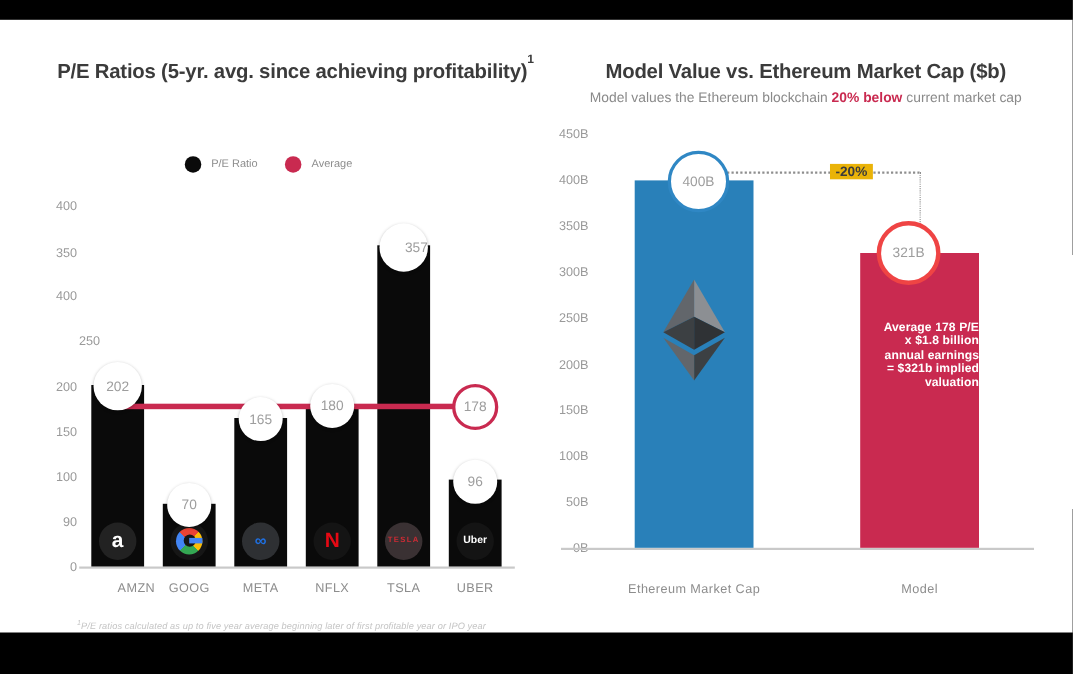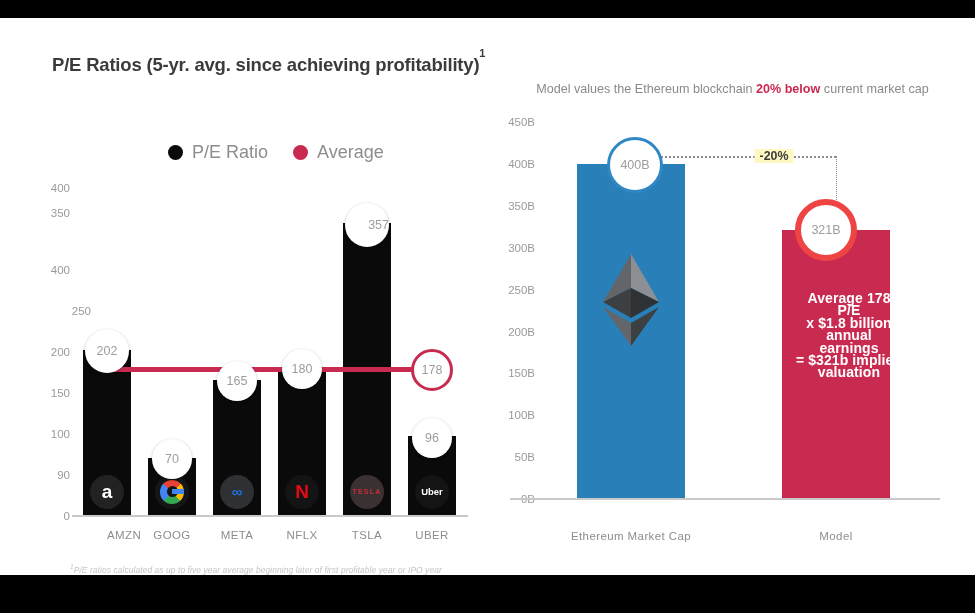--- a/index.html
+++ b/index.html
@@ -17,21 +17,21 @@
 
   .title-right{position:absolute;left:0;top:36px;width:485px;text-align:center;font-size:18.5px;font-weight:bold;color:#3b3b3b;letter-spacing:-0.2px;}
   .subtitle-right{position:absolute;left:0;top:64px;width:485px;text-align:center;font-size:12.6px;color:#8a8a8a;}
   .subtitle-right .hl{color:#c92a50;font-weight:bold;}
 
   
   .legend{position:absolute;left:168px;top:124px;display:flex;align-items:center;gap:9px;}
   .legend .dot{width:15px;height:15px;border-radius:50%;display:inline-block;}
   .legend .dot.black{background:#0a0a0a;}
   .legend .dot.crimson{background:#c92a50;}
-  .legend .lbl{font-size:18px;color:#8d8d8d;margin-right:16px;}
+  .legend .lbl{font-size:10px;color:#8d8d8d;margin-right:16px;}
 
   
   .plot{position:absolute;}
   .ytick{position:absolute;right:0;transform:translateY(-50%);font-size:11.5px;color:#9a9a9a;text-align:right;white-space:nowrap;}
   .axis-line{position:absolute;background:#c9c9c9;}
   .xlab{position:absolute;transform:translateX(-50%);font-size:11.5px;color:#8d8d8d;white-space:nowrap;letter-spacing:.4px;}
 
   
   .bar-black{position:absolute;background:#0a0a0a;bottom:0;}
   .logo{position:absolute;bottom:6px;left:50%;transform:translateX(-50%);
@@ -58,27 +58,27 @@
   .avg-line{position:absolute;height:5px;background:#c92a50;z-index:4;}
 
   .footnote{position:absolute;left:70px;top:545px;font-size:8.4px;color:#c4c4c4;
             font-style:italic;letter-spacing:.1px;white-space:nowrap;}
   .footnote sup{font-size:6.5px;}
 
   
   .bar-blue{position:absolute;background:#2980b9;bottom:0;}
   .bar-crimson{position:absolute;background:#c92a50;bottom:0;}
   .marker.blue{border:3px solid #2f87c4;box-shadow:none;}
-  .marker.crim{border:6px solid #ef4444;box-shadow:none;align-items:center;}
-  .bar-note{position:absolute;left:0;width:100%;text-align:center;color:#fff;
-            font-size:14px;font-weight:bold;line-height:12.4px;letter-spacing:.1px;padding-left:13px;}
+  .marker.crim{border:4px solid #ef4444;box-shadow:none;align-items:center;}
+  .bar-note{position:absolute;left:0;width:100%;text-align:right;color:#fff;
+            font-size:11px;font-weight:bold;line-height:12.4px;letter-spacing:.1px;}
   .dotline-h{position:absolute;height:0;border-top:2px dotted #8e8e8e;}
   .dotline-v{position:absolute;width:0;border-left:1.6px dotted #8e8e8e;}
   .delta-lbl{position:absolute;transform:translate(-50%,-50%);font-size:12.4px;
-             font-weight:bold;color:#3b3b3b;background:#fef9c3;padding:0 5px;z-index:5;}
+             font-weight:bold;color:#3b3b3b;background:#eab308;padding:0 5px;z-index:5;}
   .eth-logo{position:absolute;left:50%;transform:translateX(-50%);}
 </style>
 </head>
 <body>
 
 <div class="letterbox-top"></div>
 <div class="letterbox-bottom"></div>
 
 <div class="slide">
 
@@ -97,21 +97,21 @@
 
     <div class="plot" style="left:0;top:0;width:490px;height:557px;">
 
       <div class="ytick" style="top:498px;right:420px;">0</div>
       <div class="ytick" style="top:457px;right:420px;">90</div>
       <div class="ytick" style="top:416px;right:420px;">100</div>
       <div class="ytick" style="top:375px;right:420px;text-align:right;">150</div>
       <div class="ytick" style="top:334px;right:420px;">200</div>
       <div class="ytick" style="top:293px;right:399px;">250</div>
       <div class="ytick" style="top:252px;right:420px;">400</div>
-      <div class="ytick" style="top:195px;right:420px;margin-left:16px;">350</div>
+      <div class="ytick" style="top:213px;right:420px;margin-left:16px;">350</div>
       <div class="ytick" style="top:170px;right:420px;">400</div>
 
       <div class="axis-line" style="left:72px;top:497px;width:396px;height:2px;"></div>
 
       <div class="bar-black" style="left:83px;width:48px;height:165.5px;top:331.5px;">
         <div class="logo amzn">a</div>
       </div>
       <div class="bar-black" style="left:148px;width:48px;height:57.3px;top:439.7px;">
         <div class="logo goog">
           <span class="gbubble">
@@ -165,20 +165,21 @@
       <div class="xlab" style="left:432px;top:511px;">UBER</div>
     </div>
 
     <div class="footnote">
       <sup>1</sup><span>P/E ratios calculated as up to five year average beginning later of first profitable year or IPO year</span>
     </div>
   </div>
 
   <div class="panel-right">
 
+    <div class="title-right">Model Value vs. Ethereum Market Cap ($b)</div>
     <div class="subtitle-right">
       <span>Model values the Ethereum blockchain </span><span class="hl">20% below</span><span> current market cap</span>
     </div>
 
     <div class="plot" style="left:0;top:0;width:485px;height:557px;">
 
       <div class="ytick" style="top:481px;right:440px;">0B</div>
       <div class="ytick" style="top:439px;right:440px;">50B</div>
       <div class="ytick" style="top:397px;right:440px;">100B</div>
       <div class="ytick" style="top:355px;right:440px;">150B</div>

